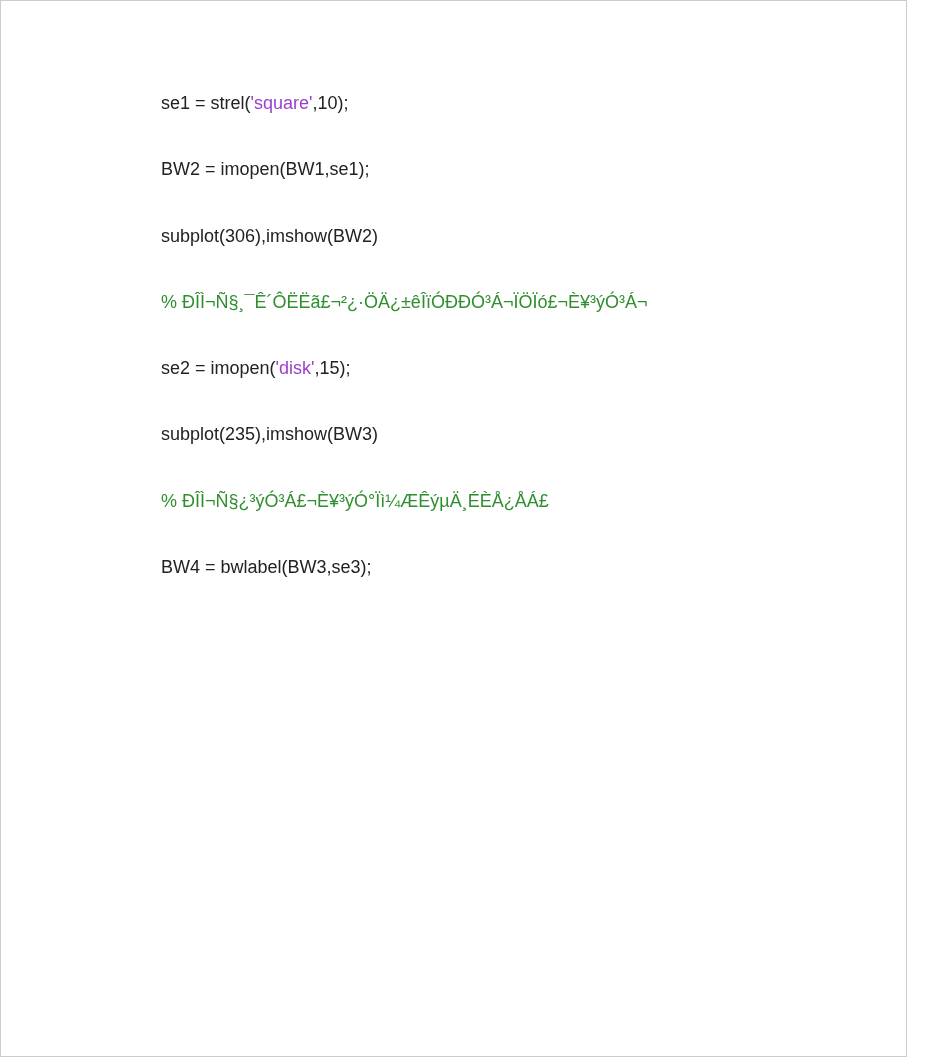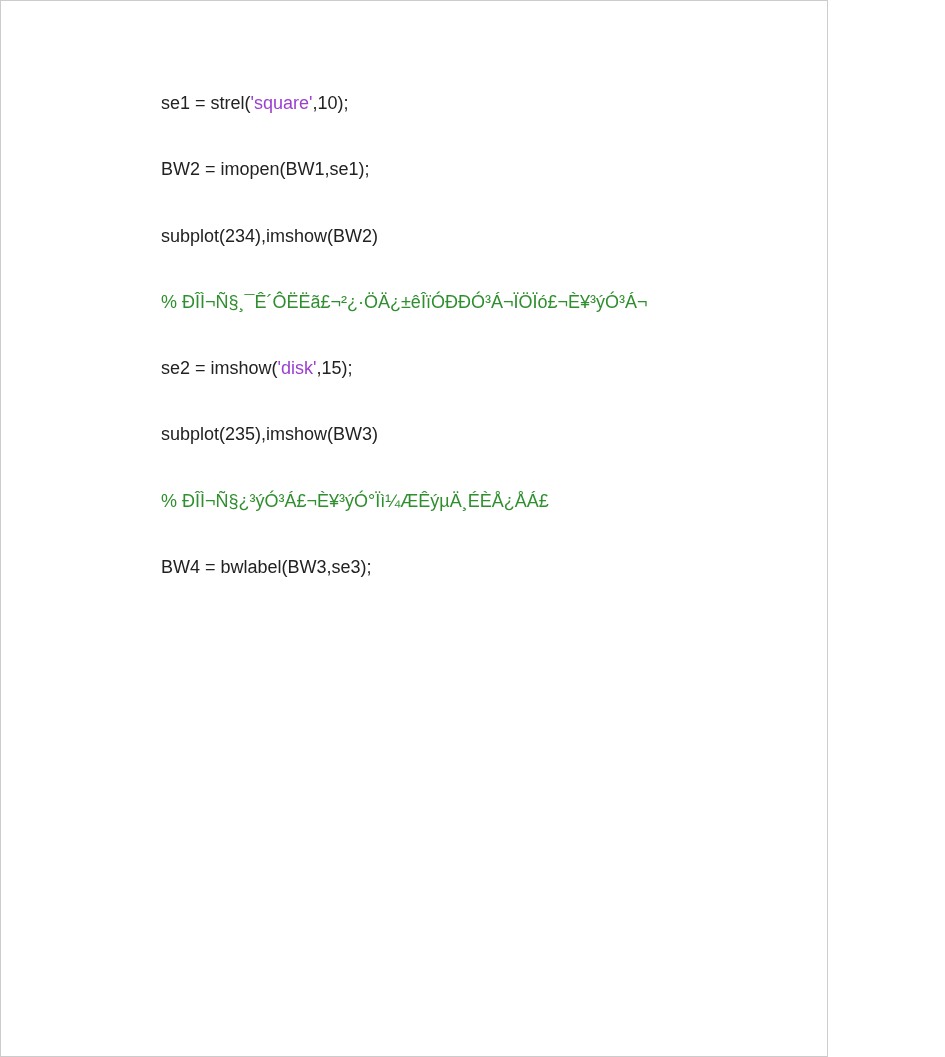--- a/index.html
+++ b/index.html
@@ -7,21 +7,21 @@
     padding: 0;
     width: 945px;
     height: 1057px;
     background: #fff;
     font-family: "Segoe UI", "Microsoft YaHei", Arial, sans-serif;
     font-size: 18px;
     color: #333;
   }
   .page {
     box-sizing: border-box;
-    width: 828px;
+    width: 907px;
     height: 1057px;
     border: 1px solid #ccc;
     padding: 90px 160px 50px 160px;
     line-height: 1.35;
   }
   .line {
     margin-bottom: 42px;
     white-space: pre-wrap;
   }
   .code { color: #222; }
@@ -29,25 +29,25 @@
   .cmt  { color: #2f8f2f; } 
 </style>
 </head>
 <body>
 
 <div class="page">
   <div class="line"><span class="code">se1 = strel(</span><span class="str">'square'</span><span class="code">,10);</span></div>
 
   <div class="line"><span class="code">BW2 = imopen(BW1,se1);</span></div>
 
-  <div class="line"><span class="code">subplot(234),imshow(BW2)</span></div>
+  <div class="line"><span class="code">subplot(306),imshow(BW2)</span></div>
 
   <div class="line"><span class="cmt">% ÐÎÌ¬Ñ§¸¯Ê´ÔËËã£¬²¿·ÖÄ¿±êÎïÓÐÐÓ³Á¬ÏÖÏó£¬È¥³ýÓ³Á¬</span></div>
 
-  <div class="line"><span class="code">se2 = imshow(</span><span class="str">'disk'</span><span class="code">,15);</span></div>
+  <div class="line"><span class="code">se2 = imopen(</span><span class="str">'disk'</span><span class="code">,15);</span></div>
 
 
   <div class="line"><span class="code">subplot(235),imshow(BW3)</span></div>
 
   <div class="line"><span class="cmt">% ÐÎÌ¬Ñ§¿³ýÓ³Á£¬È¥³ýÓ°Ïì¼ÆÊýµÄ¸ÉÈÅ¿ÅÁ£</span></div>
 
 
   <div class="line"><span class="code">BW4 = bwlabel(BW3,se3);</span></div>
 
 

